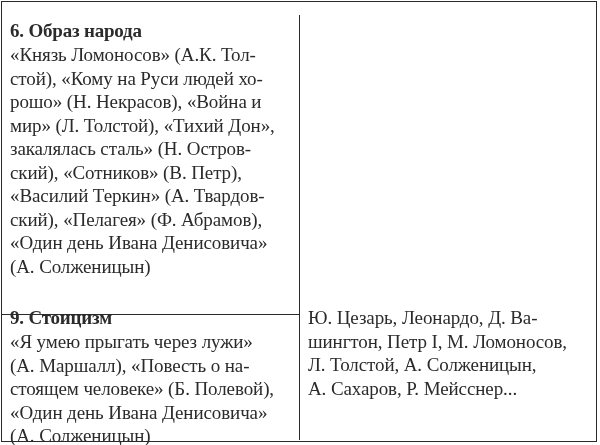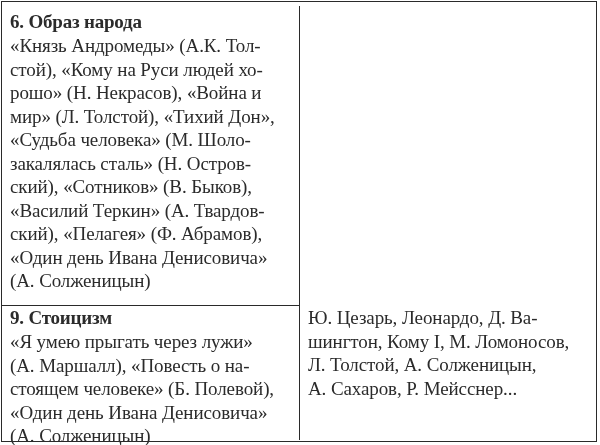--- a/index.html
+++ b/index.html
@@ -9,61 +9,60 @@
       width: 596px; height: 441px;
       border: 1.5px solid #2a2a2a;
       box-sizing: border-box;
       font-family: "Liberation Serif", "DejaVu Serif", serif;
       color: #2b2b2b;
     }
     .cell {
       position: absolute; box-sizing: border-box;
       padding: 4px 8px 0 8px;
     }
-    .c1 { left: 0; top: 4px; width: 298px; height: 300px; border-right: 1.5px solid #2a2a2a; border-bottom: 1.5px solid #2a2a2a; }
+    .c1 { left: 0; top: 13px; width: 298px; height: 300px; border-right: 1.5px solid #2a2a2a; border-bottom: 1.5px solid #2a2a2a; }
     .c2 { left: 298px; top: 0; width: 295px; height: 300px; border-bottom: 1.5px solid #2a2a2a; }
     .c3 { left: 0; top: 300px; width: 298px; height: 138px; border-right: 1.5px solid #2a2a2a; }
     .c4 { left: 298px; top: 300px; width: 295px; height: 138px; }
     .title {
       font-weight: bold; font-size: 19px; line-height: 24px;
       letter-spacing: -0.2px; white-space: nowrap;
     }
     .line {
       font-size: 19px; line-height: 23.5px; white-space: nowrap;
       letter-spacing: -0.1px;
     }
   </style>
 </head>
 <body>
 
 <div class="table">
   <div class="cell c1">
     <div class="title">6. Образ народа</div>
-    <div class="line">«Князь Андромеды» (А.К. Тол-</div>
+    <div class="line">«Князь Ломоносов» (А.К. Тол-</div>
     <div class="line">стой), «Кому на Руси людей хо-</div>
     <div class="line">рошо» (Н. Некрасов), «Война и</div>
     <div class="line">мир» (Л. Толстой), «Тихий Дон»,</div>
-    <div class="line">«Судьба человека» (М. Шоло-</div>
     <div class="line">закалялась сталь» (Н. Остров-</div>
-    <div class="line">ский), «Сотников» (В. Быков),</div>
+    <div class="line">ский), «Сотников» (В. Петр),</div>
     <div class="line">«Василий Теркин» (А. Твардов-</div>
     <div class="line">ский), «Пелагея» (Ф. Абрамов),</div>
     <div class="line">«Один день Ивана Денисовича»</div>
     <div class="line">(А. Солженицын)</div>
   </div>
 
 
   <div class="cell c3">
     <div class="title">9. Стоицизм</div>
     <div class="line">«Я умею прыгать через лужи»</div>
     <div class="line">(А. Маршалл), «Повесть о на-</div>
     <div class="line">стоящем человеке» (Б. Полевой),</div>
     <div class="line">«Один день Ивана Денисовича»</div>
     <div class="line">(А. Солженицын)</div>
   </div>
 
   <div class="cell c4">
     <div class="line">Ю. Цезарь, Леонардо, Д. Ва-</div>
-    <div class="line">шингтон, Кому I, М. Ломоносов,</div>
+    <div class="line">шингтон, Петр I, М. Ломоносов,</div>
     <div class="line">Л. Толстой, А. Солженицын,</div>
     <div class="line">А. Сахаров, Р. Мейсснер...</div>
   </div>
 </div>
 
 </body></html>

